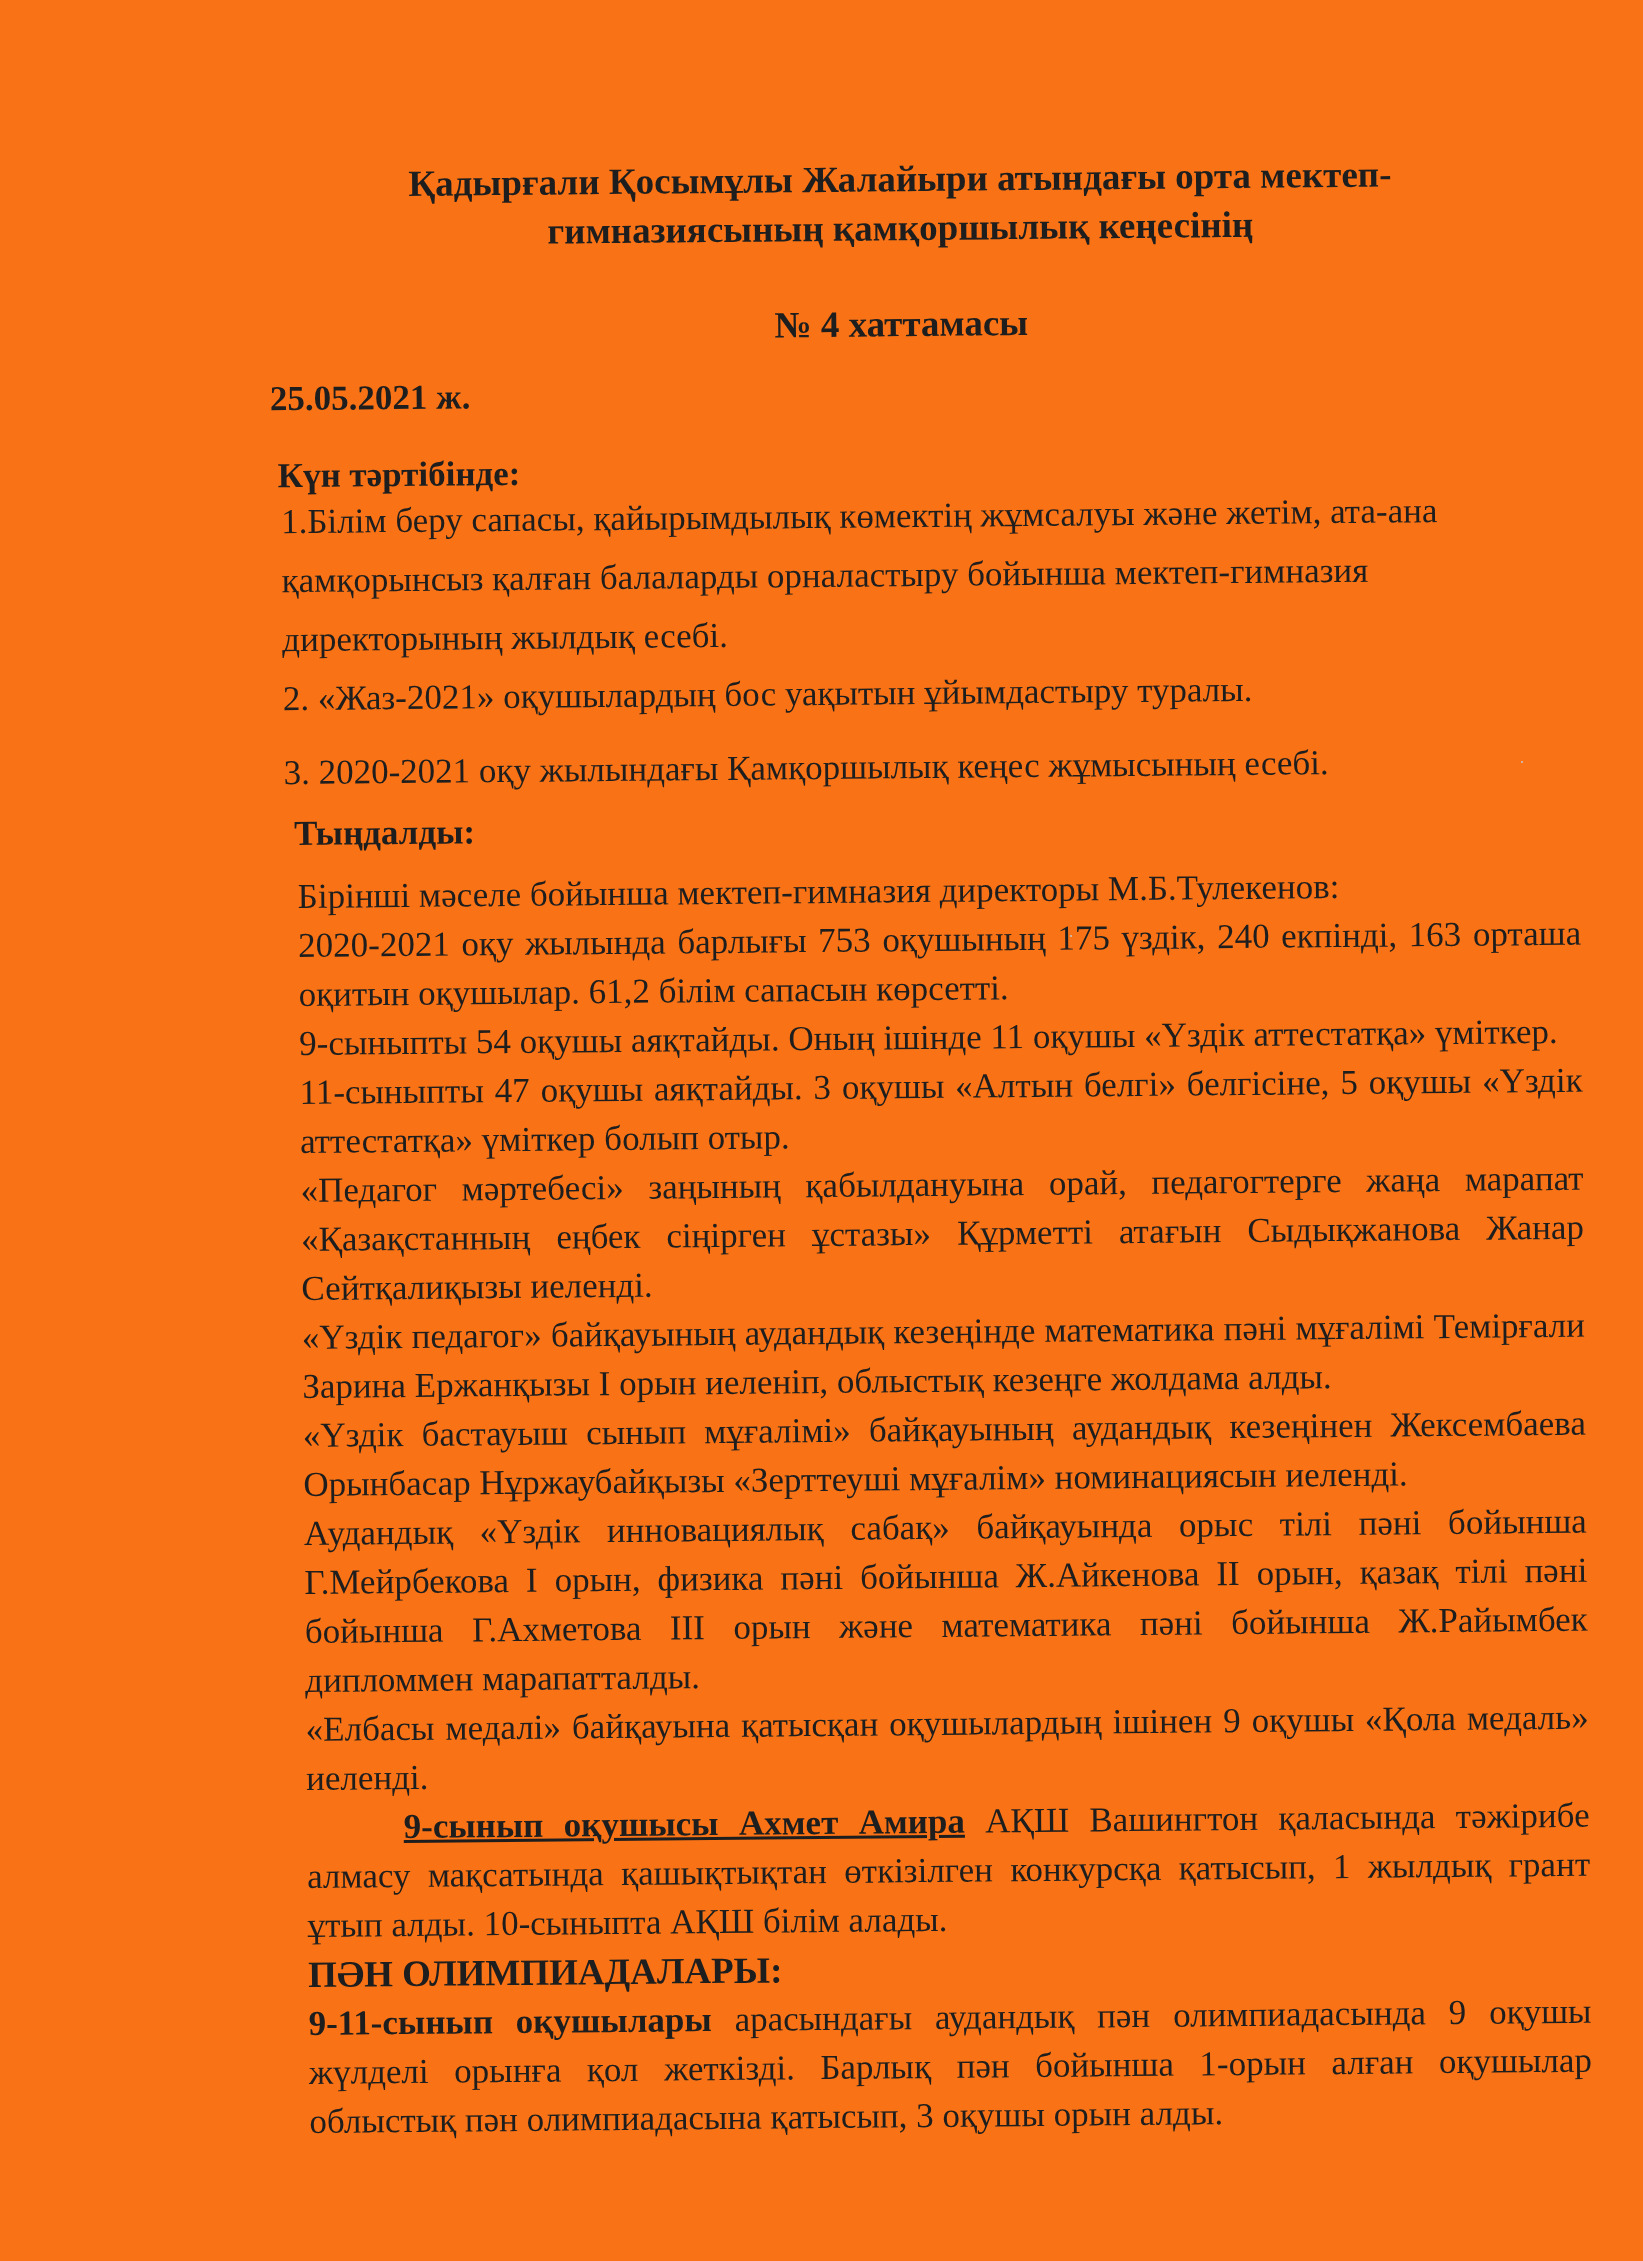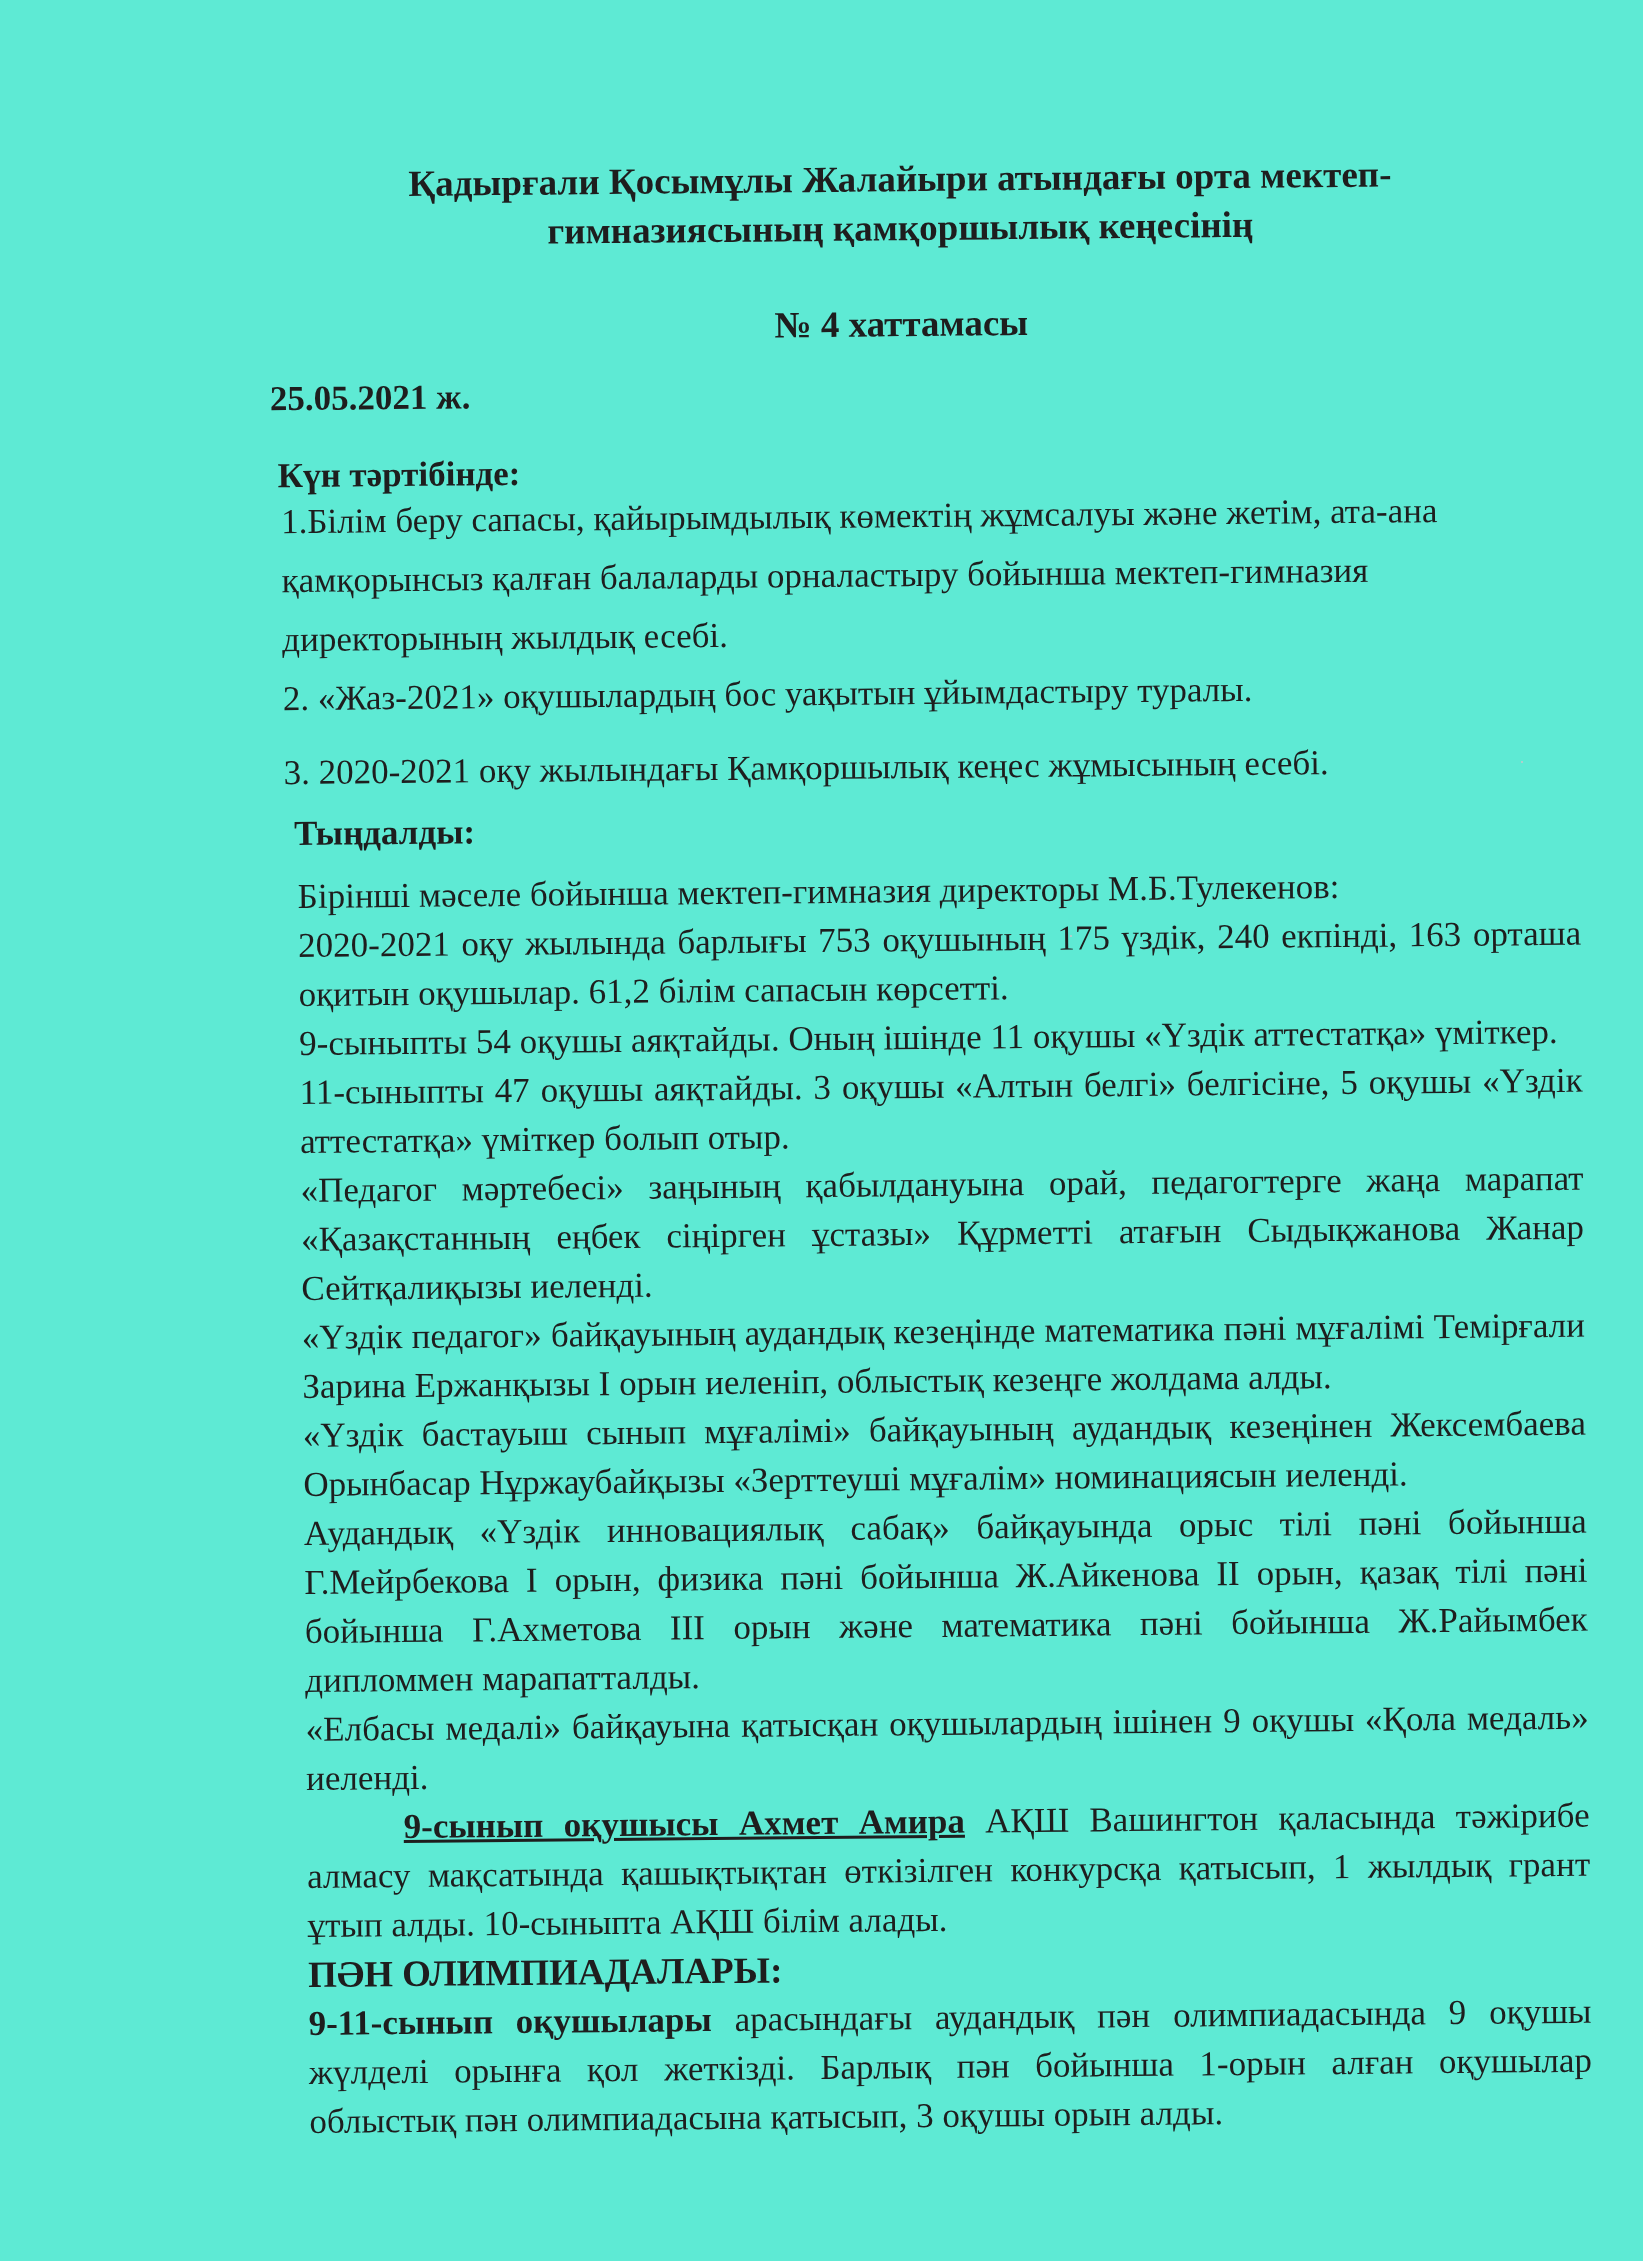--- a/index.html
+++ b/index.html
@@ -1,19 +1,19 @@
 <!DOCTYPE html>
 <html style="font-size:10.3px"><head>
 <meta charset="utf-8">
 <style>
   html, body { margin: 0; padding: 0; background: #ffffff; }
   body { width: 1644px; height: 2261px; position: relative; overflow: hidden; }
   .page {
     position: absolute; left: 0; top: 0; width: 1644px; height: 2261px;
-    background: #5eead4; color: #1e1e1e;
+    background: #f97316; color: #1e1e1e;
     font-family: "Liberation Serif", "DejaVu Serif", serif;
   }
   .skew { position: absolute; left: 0; top: 0; width: 1644px; height: 2261px;
           transform-origin: 822px 1131px; transform: rotate(-0.55deg); }
   .title {
     position: absolute; left: 361px; width: 1096px; text-align: center;
     font-weight: bold; font-size: 37px; line-height: 49px;
   }
   .t1 { top: 155px; }
   .t2 { top: 300px; }

